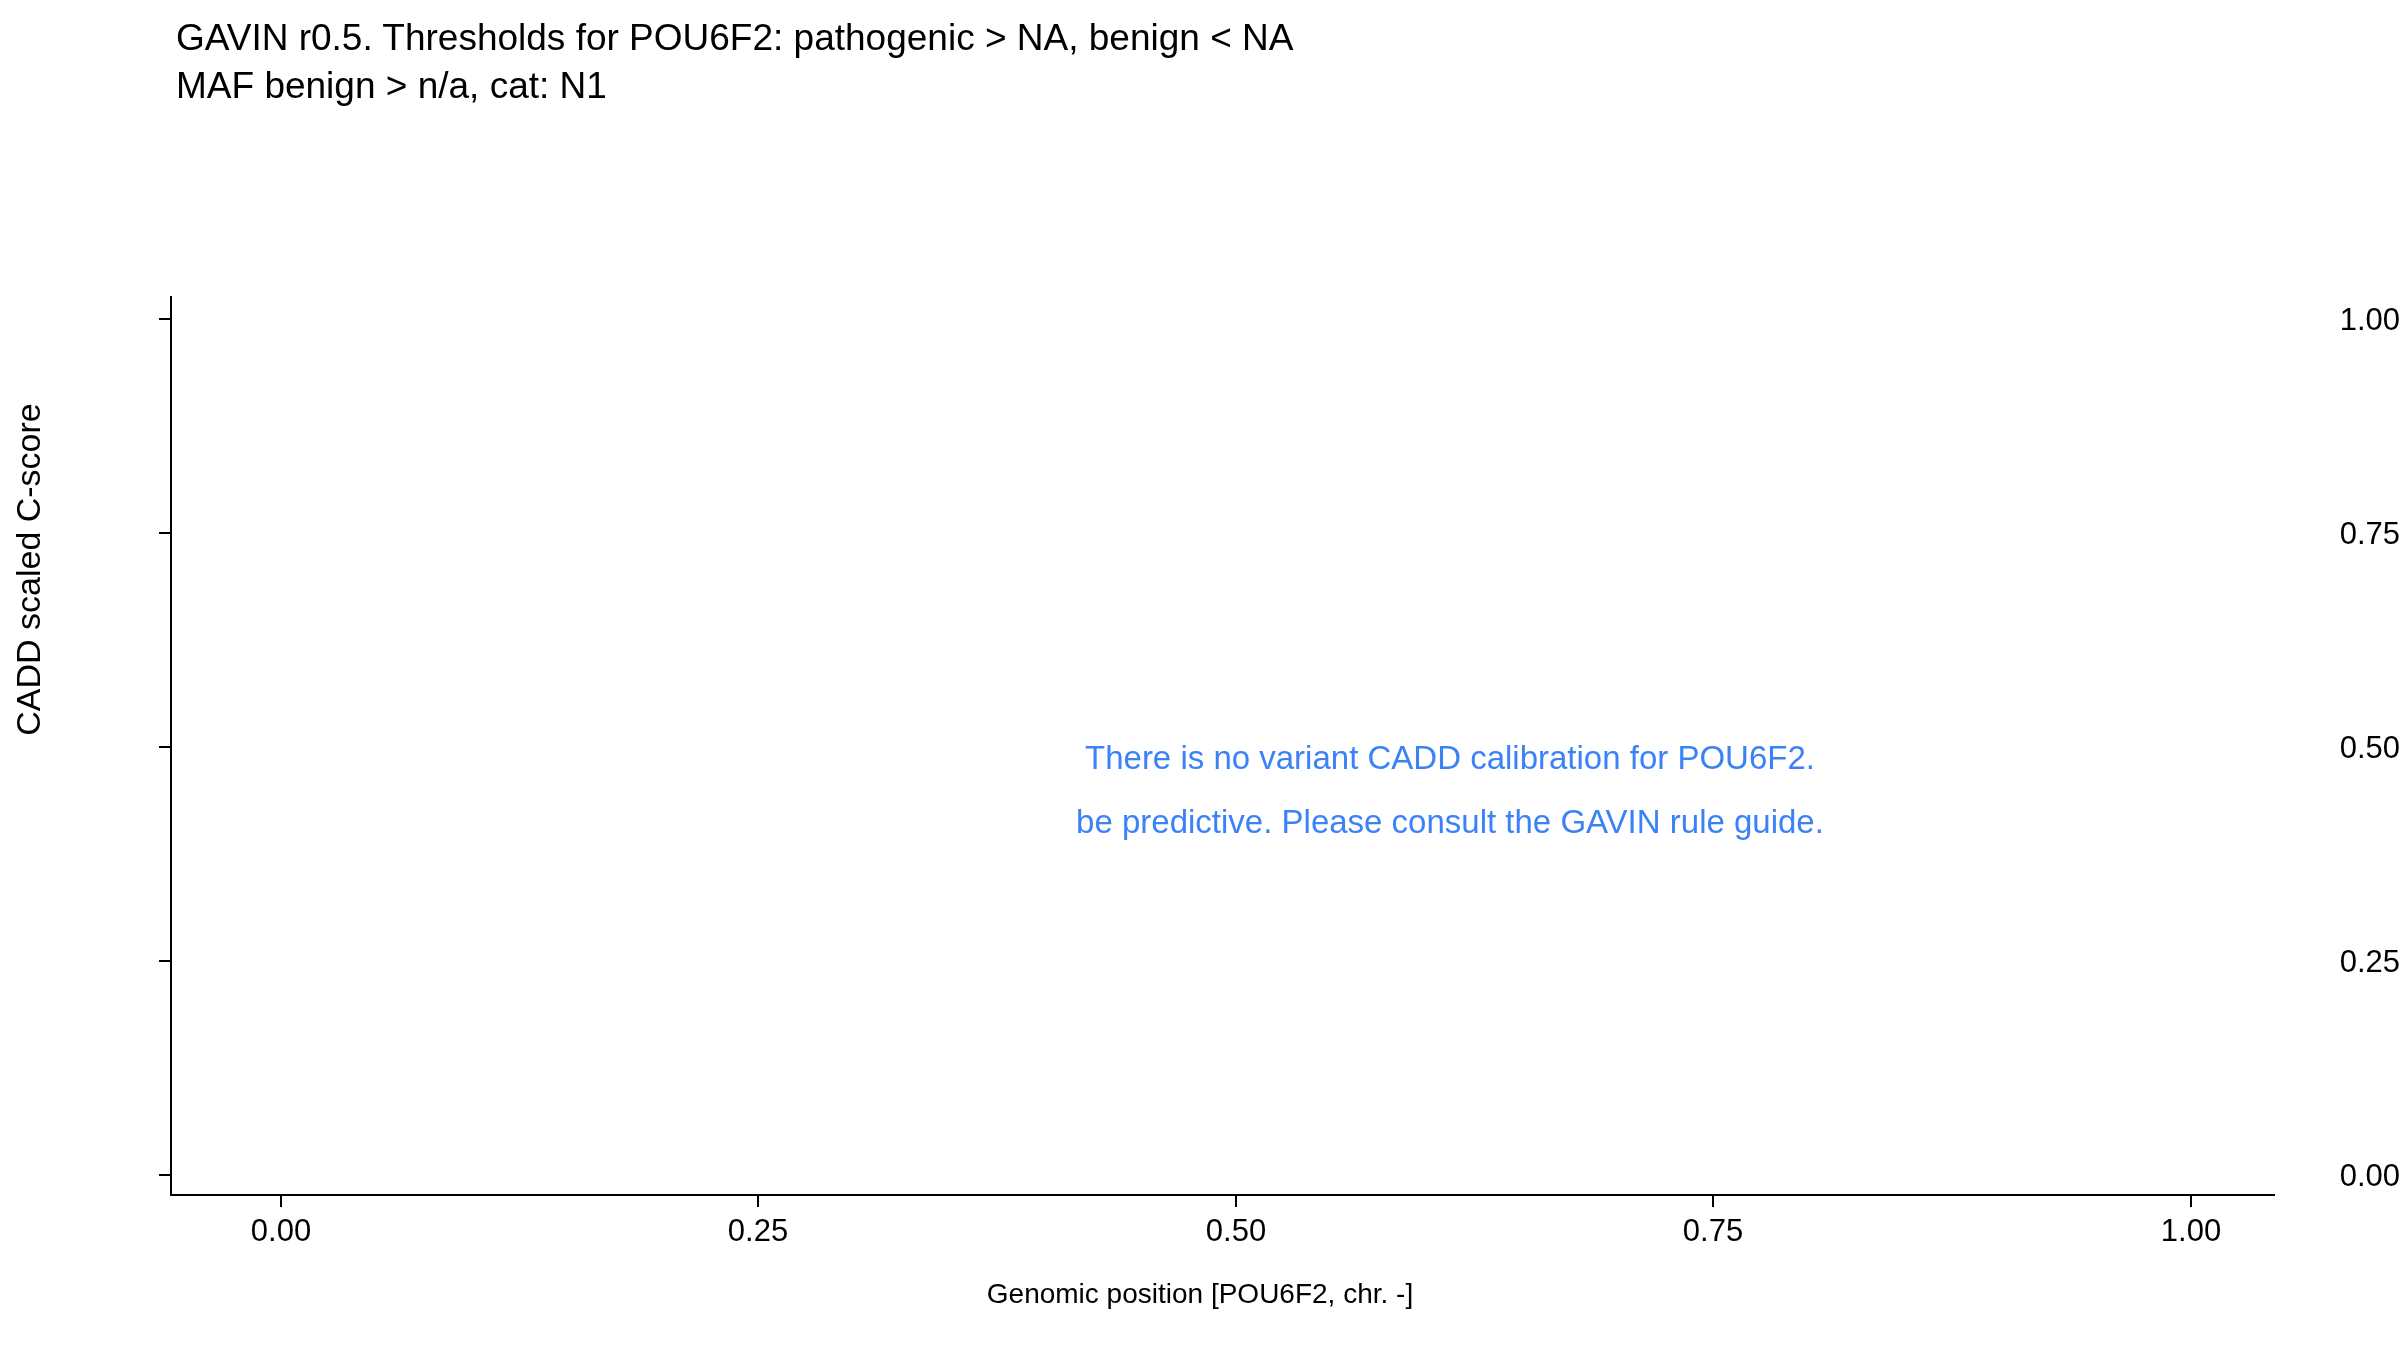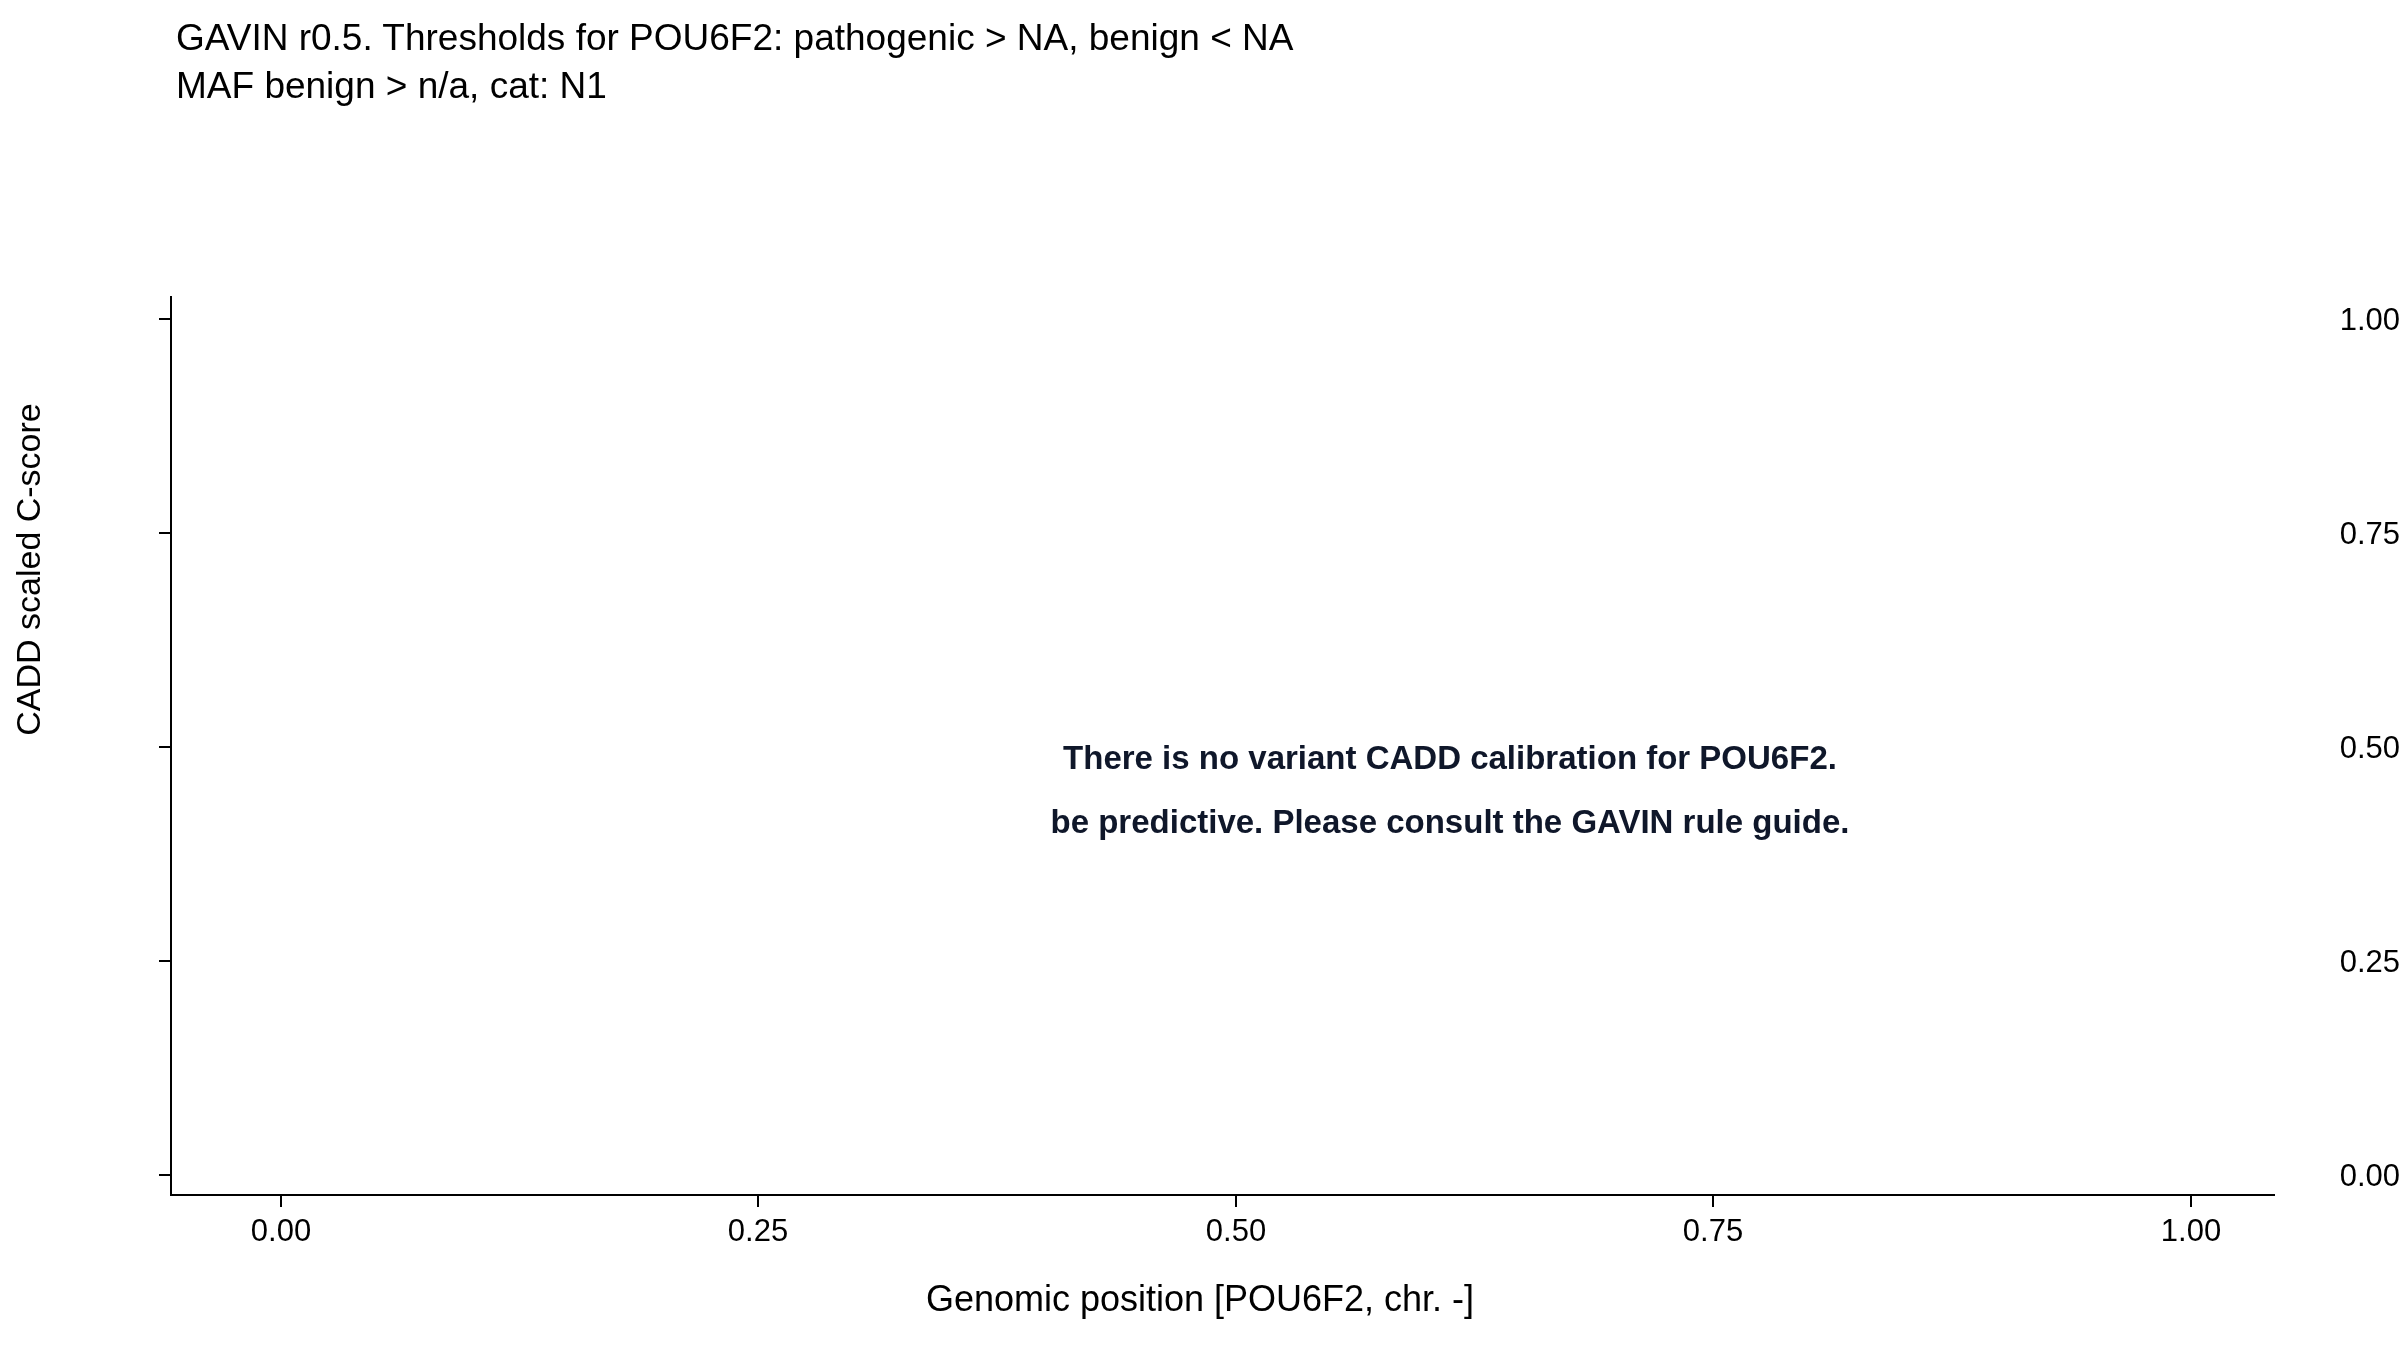--- a/index.html
+++ b/index.html
@@ -111,38 +111,37 @@
     width: 2px;
     height: 11px;
     background: #000000;
   }
   .x-axis-title {
     position: absolute;
     left: 0;
     top: 1278px;
     width: 2400px;
     text-align: center;
-    font-size: 36px;
+    font-size: 28px;
     color: #000000;
   }
 
   
   .annotation {
     position: absolute;
     left: 740px;
     top: 430px;
     width: 1080px;
     text-align: center;
   }
   .annotation-line {
     font-size: 33px;
     line-height: 64px;
-    color: #0f172a;
+    color: #3b82f6;
     white-space: pre;
-    font-weight: bold;
   }
 </style>
 </head>
 <body>
 
 <div id="plot-root">
 
   <div class="title-block">
     <div class="title-line">GAVIN r0.5. Thresholds for POU6F2: pathogenic &gt; NA, benign &lt; NA</div>
     <div class="title-line">MAF benign &gt; n/a, cat: N1</div>

